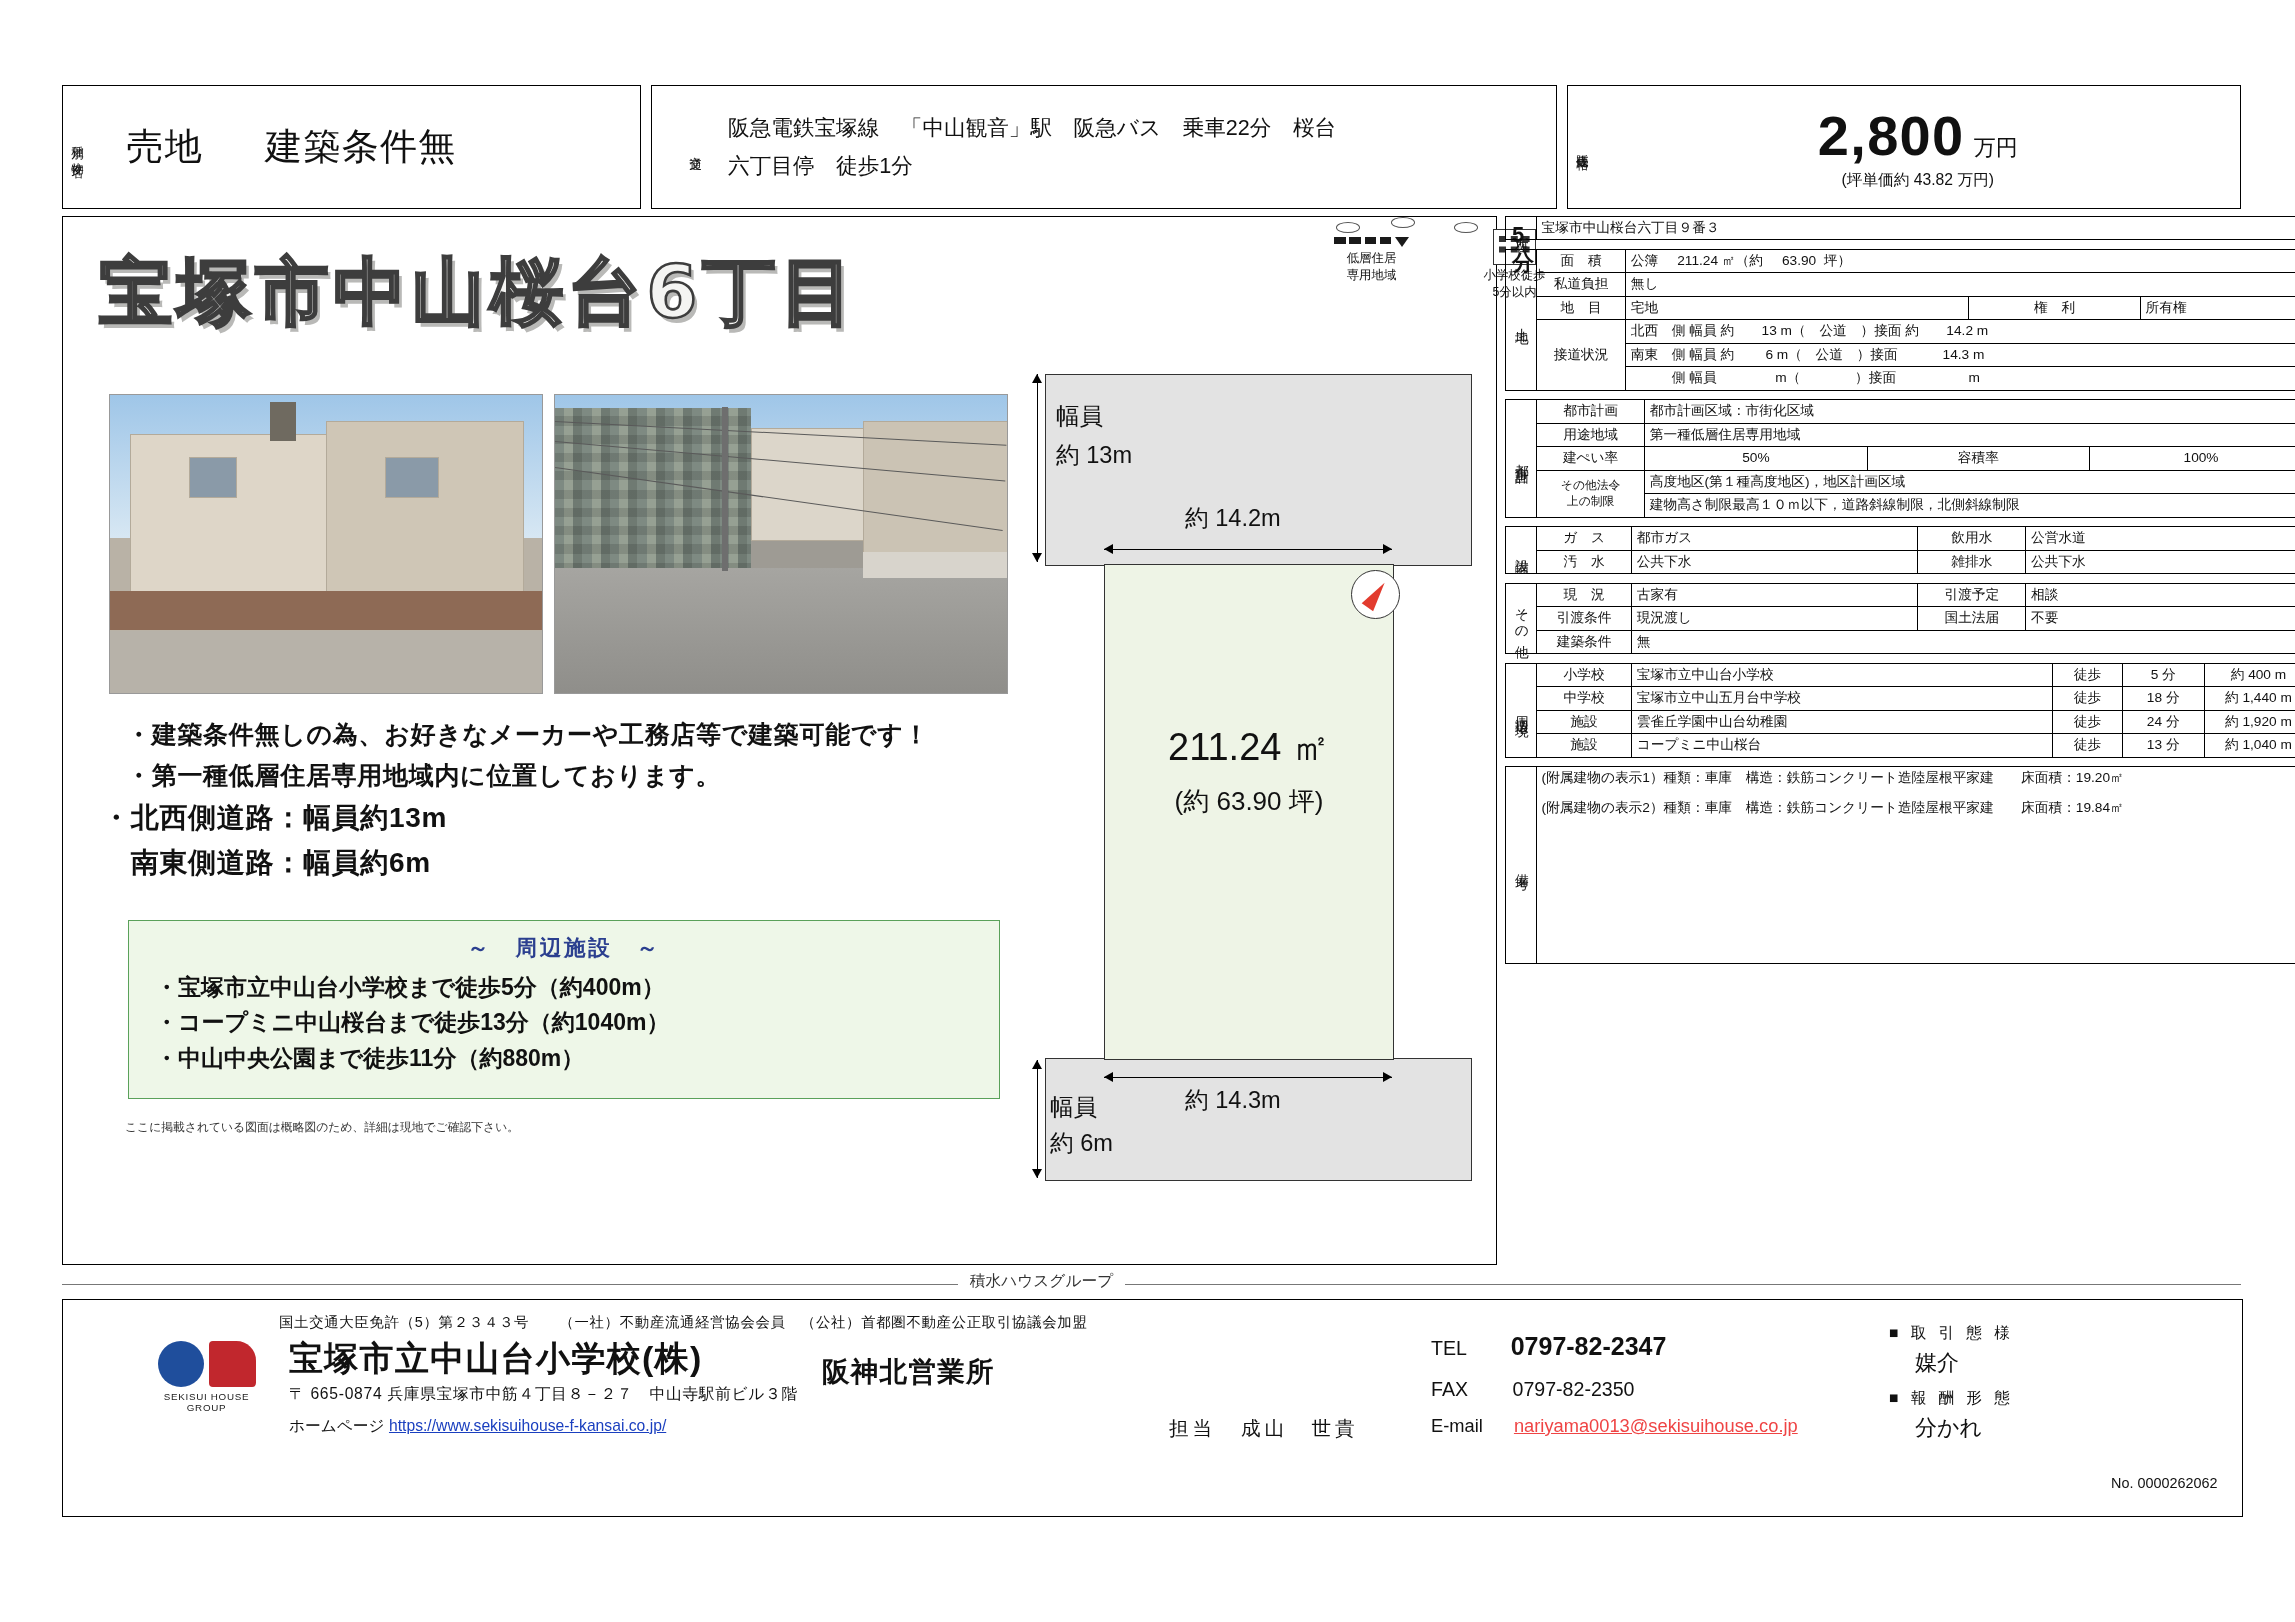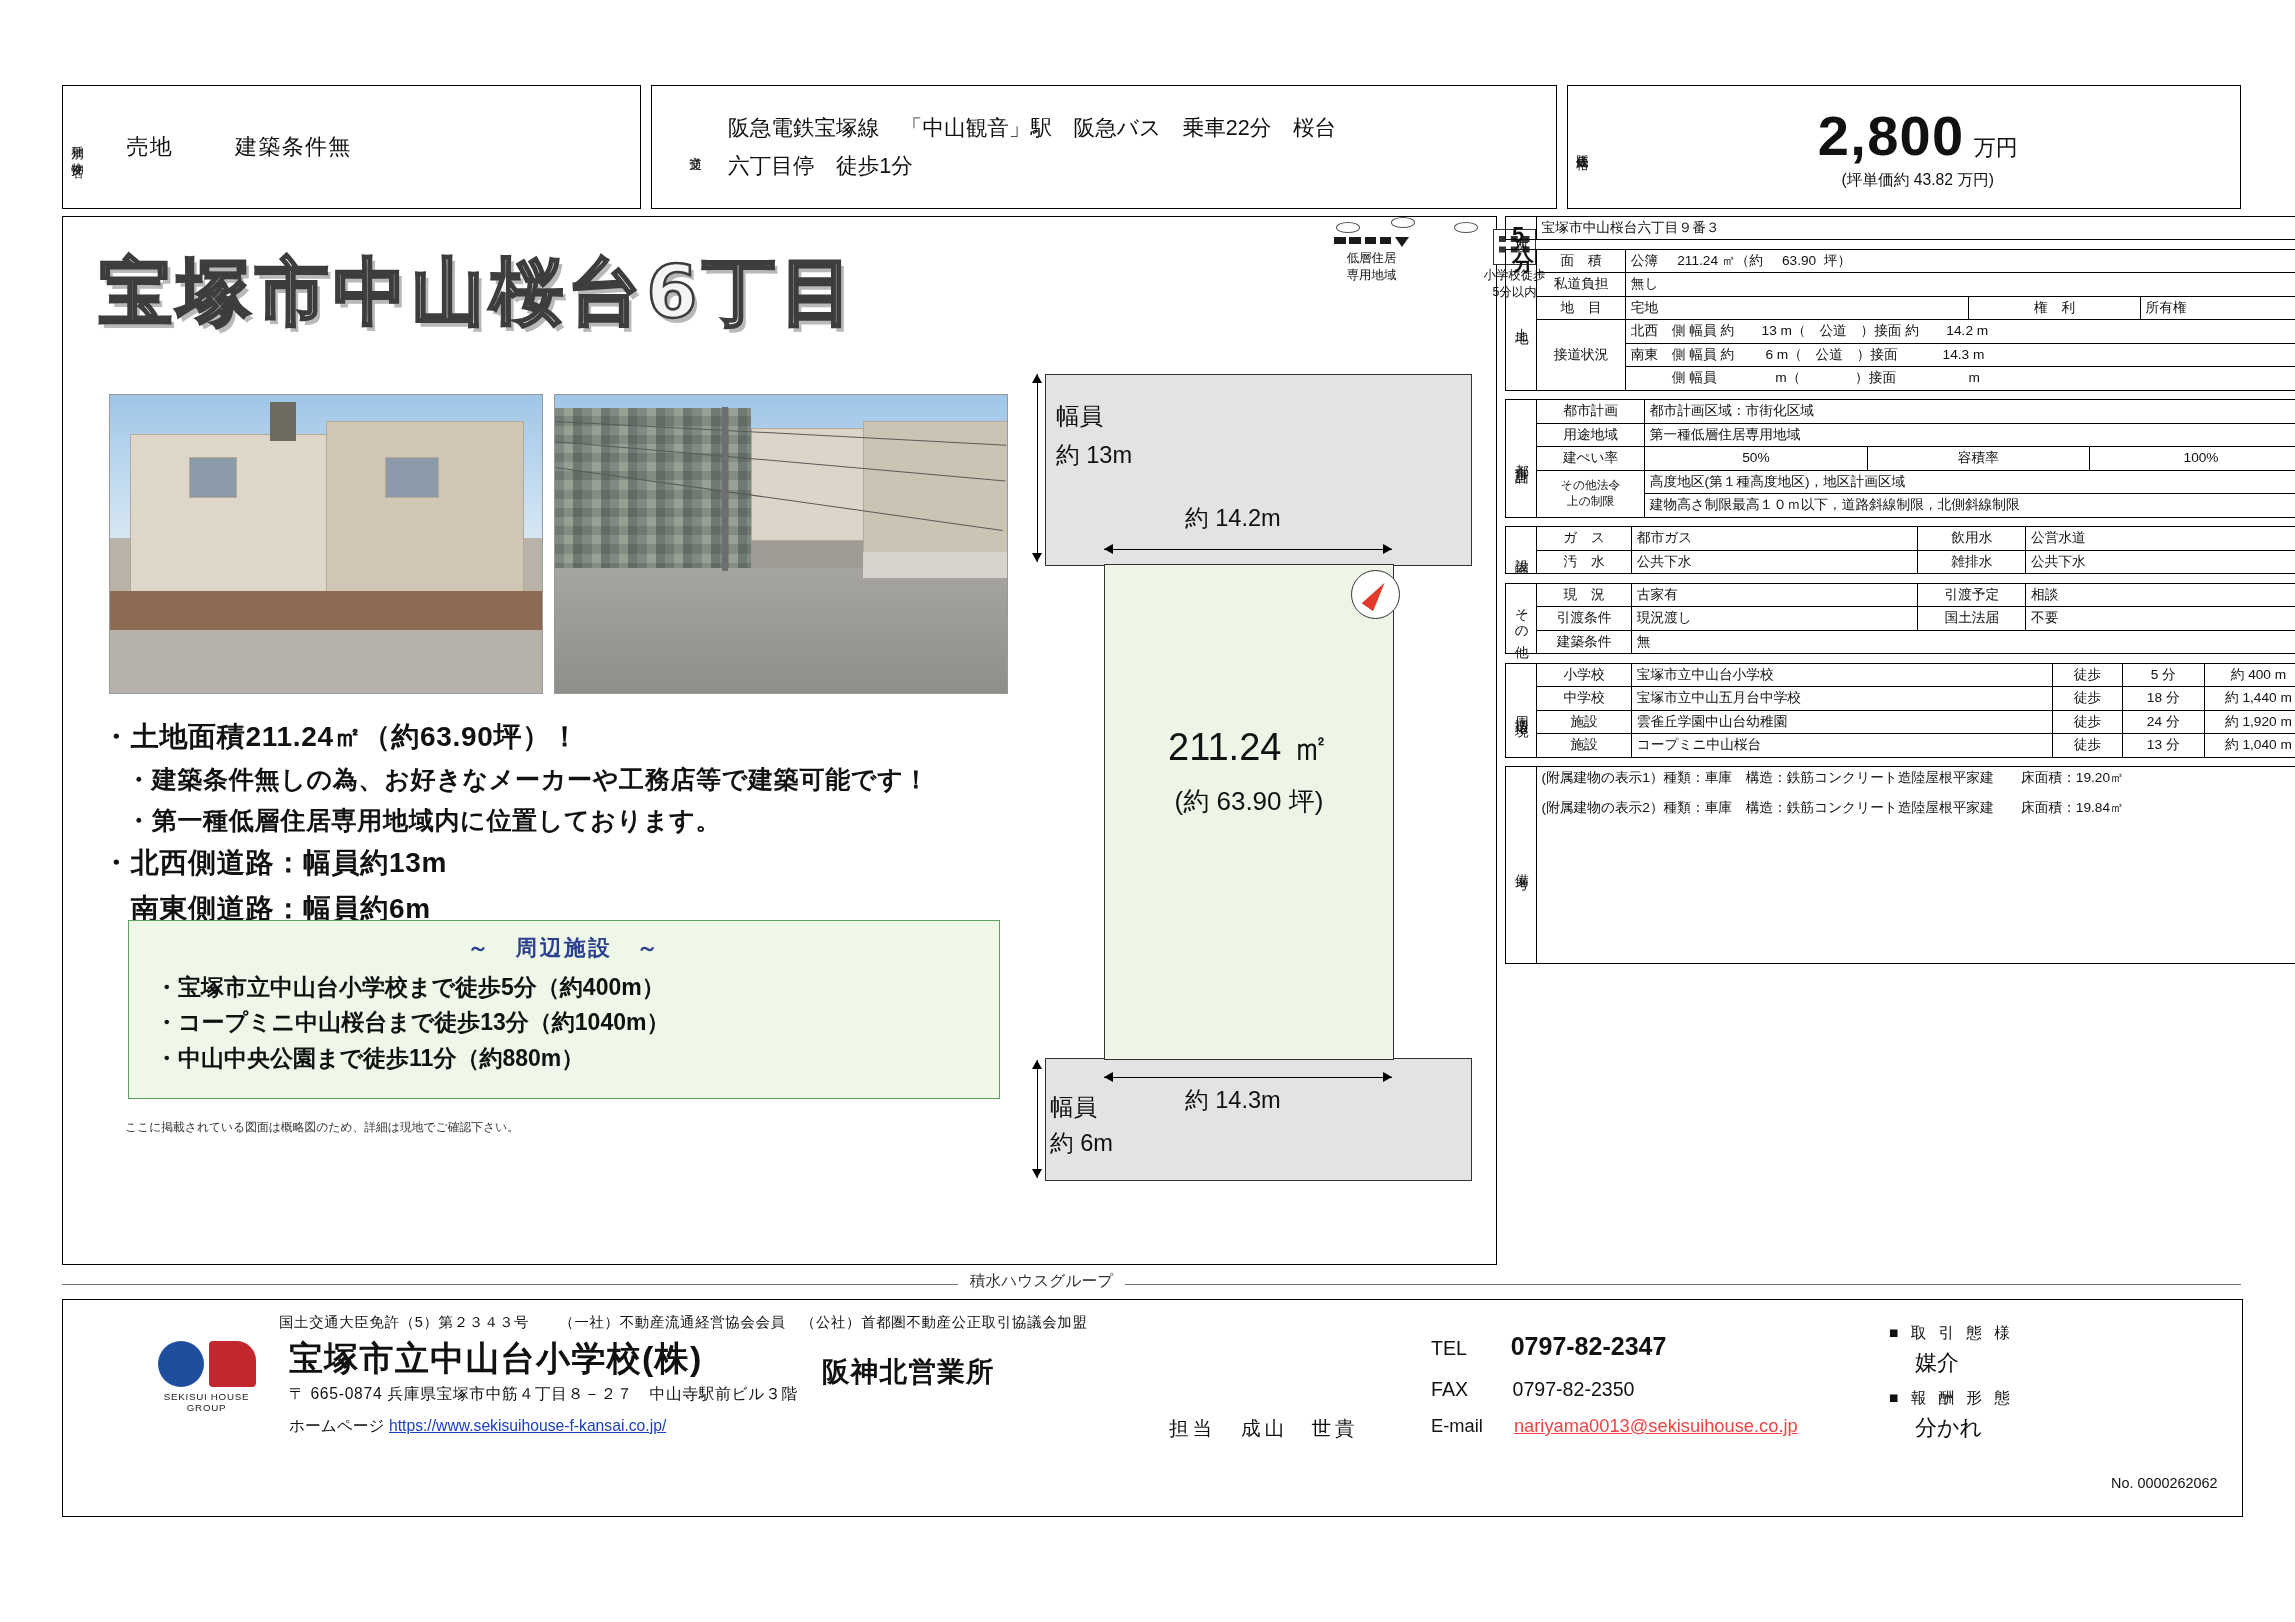--- a/index.html
+++ b/index.html
@@ -11,21 +11,21 @@
   .bx{box-sizing:border-box;}
   
   #topwrap{position:absolute;left:62px;top:85px;width:2179px;height:124px;}
   .vlabel{
     writing-mode:vertical-rl;text-orientation:upright;
     font-size:12.4px;line-height:1.25;letter-spacing:1.3px;
     display:flex;align-items:center;justify-content:center;
     width:27.5px;height:100%;
   }
   #typebox{position:absolute;left:0;top:0;width:579px;height:124px;border:1.3px solid #000;display:flex;}
-  #typebox .content{flex:1;display:flex;align-items:center;padding-left:36px;font-size:22px;letter-spacing:1.3px;}
+  #typebox .content{flex:1;display:flex;align-items:center;padding-left:36px;font-size:37px;letter-spacing:1.3px;}
   #typebox .content .t2{margin-left:62px;}
   #accbox{position:absolute;left:589px;top:0;width:906px;height:124px;border:1.3px solid #000;display:flex;padding-left:29px;}
   #accbox .content{flex:1;display:flex;flex-direction:column;justify-content:center;padding-left:19.6px;font-size:21.6px;line-height:1.75;}
   #pricebox{position:absolute;left:1505px;top:0;width:674px;height:124px;border:1.3px solid #000;display:flex;}
   #pricebox .content{flex:1;display:flex;flex-direction:column;align-items:center;justify-content:center;}
   #pricebox .prow{display:flex;align-items:baseline;}
   #pricebox .pnum{font-size:56px;font-weight:bold;letter-spacing:1.3px;}
   #pricebox .punit{font-size:22px;margin-left:9.2px;}
   #pricebox .psub{font-size:15.7px;margin-top:2.6px;}
 
@@ -219,21 +219,20 @@
       <div class="ph-house" style="left:308px;top:26px;width:144px;height:131px;background:#cbc3b4;"></div>
       <div class="ph-road" style="background:linear-gradient(#a6a5a1,#8f8e8a);"></div>
       <div class="ph-house" style="left:308px;top:157px;width:144px;height:26px;background:#d8d4cc;border:none;"></div>
       <div class="wire" style="left:0;top:26px;width:452px;transform:rotate(3deg);"></div>
       <div class="wire" style="left:0;top:46px;width:452px;transform:rotate(5deg);"></div>
       <div class="wire" style="left:0;top:72px;width:452px;transform:rotate(8deg);"></div>
       <div style="position:absolute;left:167px;top:11.8px;width:5.9px;height:164px;background:#6e6e6e;"></div>
     </div>
 
     <div id="bullets">
-      <div>・土地面積211.24㎡（約63.90坪）！</div>
       <div class="small">・建築条件無しの為、お好きなメーカーや工務店等で建築可能です！</div>
       <div class="small">・第一種低層住居専用地域内に位置しております。</div>
       <div>・北西側道路：幅員約13m</div>
       <div>　南東側道路：幅員約6m</div>
     </div>
 
     <div id="facil">
       <div class="fh">～　周辺施設　～</div>
       <ul>
         <li>・宝塚市立中山台小学校まで徒歩5分（約400m）</li>

